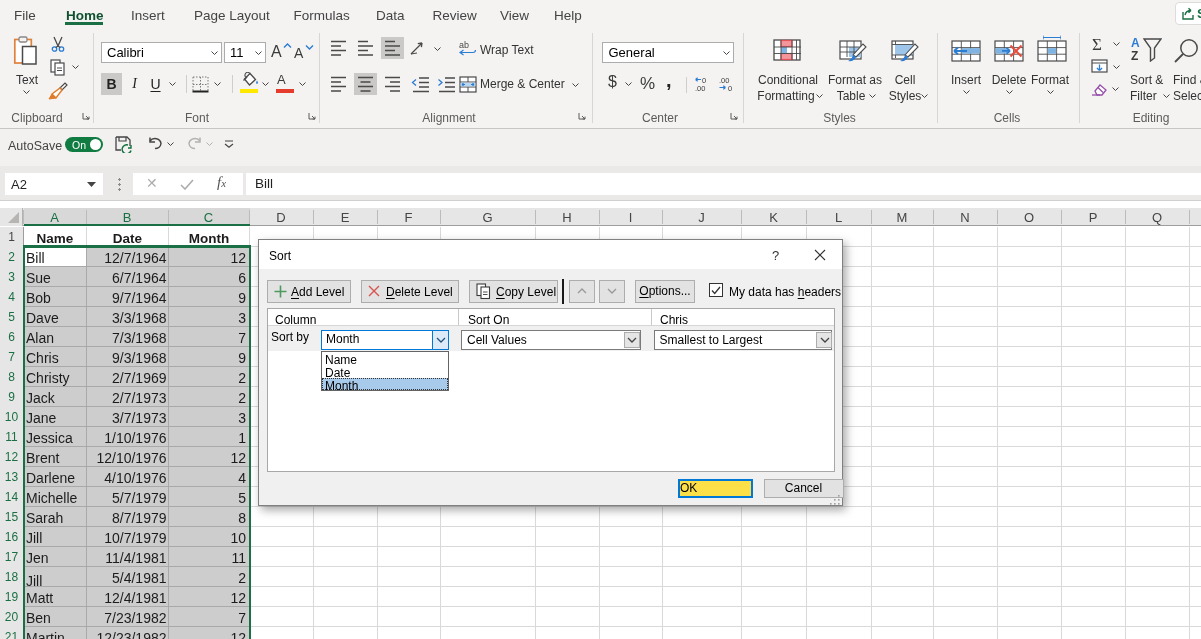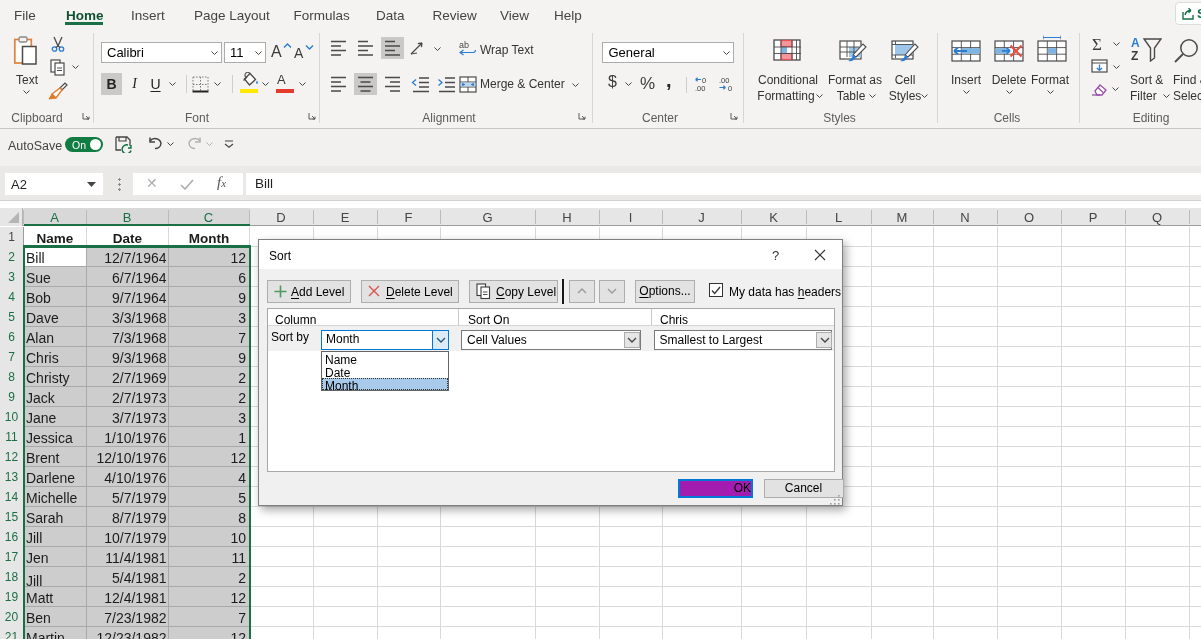--- a/index.html
+++ b/index.html
@@ -593,21 +593,21 @@
 <div class="combo" style="left:394.5px;top:89.5px;width:178.5px;height:20.5px;border:1px solid #7A7A7A;line-height:18px;padding-left:5px">Smallest to Largest</div>
 <div class="abs" style="left:557px;top:91.5px;width:16px;height:16.5px;background:#E5E5E5;border:1px solid #ACACAC"></div>
 <svg class="abs" style="left:560.5px;top:97px" width="10" height="6" viewBox="0 0 10 6">
       <path d="M1 1 L5 5 L9 1" stroke="#444" stroke-width="1.3" fill="none"></path>
     </svg>
 <div class="abs" style="left:62px;top:110.5px;width:128px;height:40px;background:#fff;border:1px solid #646464"></div>
 <span class="abs" style="left:66px;top:113px;font-size:12px">Name</span>
 <span class="abs" style="left:66px;top:126px;font-size:12px">Date</span>
 <div class="abs" style="left:63px;top:137.5px;width:126px;height:12.5px;background:#A9CBEB;border:1px dotted #333"></div>
 <span class="abs" style="left:66px;top:139px;font-size:12px">Month</span>
-<div class="abs" style="left:419px;top:238.5px;width:75px;height:19px;background:#a21caf;border:2px solid #0078D7;font-size:12px;text-align:right;line-height:15px">OK</div>
+<div class="abs" style="left:419px;top:238.5px;width:75px;height:19px;background:#fde047;border:2px solid #0078D7;font-size:12px;text-align:left;line-height:15px">OK</div>
 <div class="dbtn" style="left:504.5px;top:238.5px;width:80px;height:19px;line-height:17px">Cancel</div>
 <svg class="abs" style="left:570px;top:254px" width="12" height="12" viewBox="0 0 12 12">
       <rect x="9" y="1" width="1.6" height="1.6" fill="#9F9F9F"></rect>
       <rect x="5" y="5" width="1.6" height="1.6" fill="#9F9F9F"></rect>
       <rect x="9" y="5" width="1.6" height="1.6" fill="#9F9F9F"></rect>
       <rect x="1" y="9" width="1.6" height="1.6" fill="#9F9F9F"></rect>
       <rect x="5" y="9" width="1.6" height="1.6" fill="#9F9F9F"></rect>
       <rect x="9" y="9" width="1.6" height="1.6" fill="#9F9F9F"></rect>
     </svg>
 </div>

